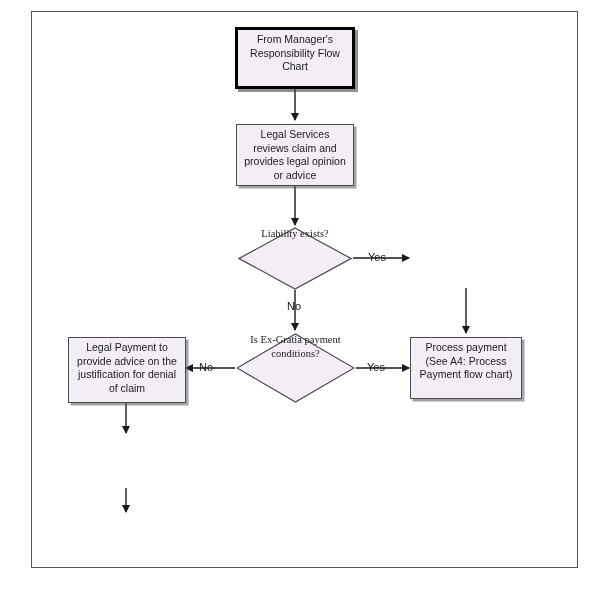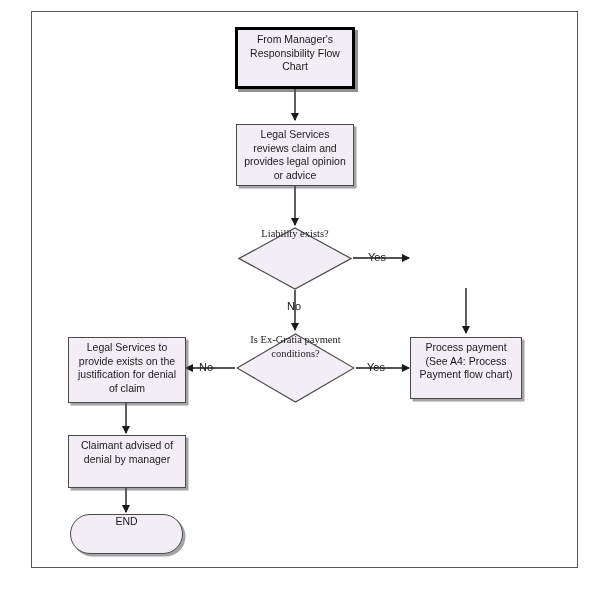--- a/index.html
+++ b/index.html
@@ -159,30 +159,24 @@
       <polygon points="59.5,1 118,35 59.5,69 1,35" fill="#f3eef5" stroke="#4a4a4a" stroke-width="1.2"></polygon>
     </svg>
     <span class="dtext">Is Ex-Gratia payment conditions?</span>
   </div>
 
   <div class="node box" style="left:410px; top:337px; width:112px; height:62px;">
     <span>Process payment (See A4: Process Payment flow chart)</span>
   </div>
 
   <div class="node box" style="left:68px; top:337px; width:118px; height:66px;">
-    <span>Legal Services to provide exists on the justification for denial of claim</span>
+    <span>Legal Payment to provide advice on the justification for denial of claim</span>
   </div>
 
-  <div class="node box" style="left:68px; top:435px; width:118px; height:53px;">
-    <span>Claimant advised of denial by manager</span>
-  </div>
 
-  <div class="node terminator" style="left:70px; top:514px; width:113px; height:40px;">
-    <span>END</span>
-  </div>
 
   <div class="edge-label" style="left:368px; top:251px;">Yes</div>
 
   <div class="edge-label" style="left:287px; top:300px;">No</div>
 
   <div class="edge-label" style="left:367px; top:361px;">Yes</div>
 
   <div class="edge-label" style="left:199px; top:361px;">No</div>
 
 </div>

